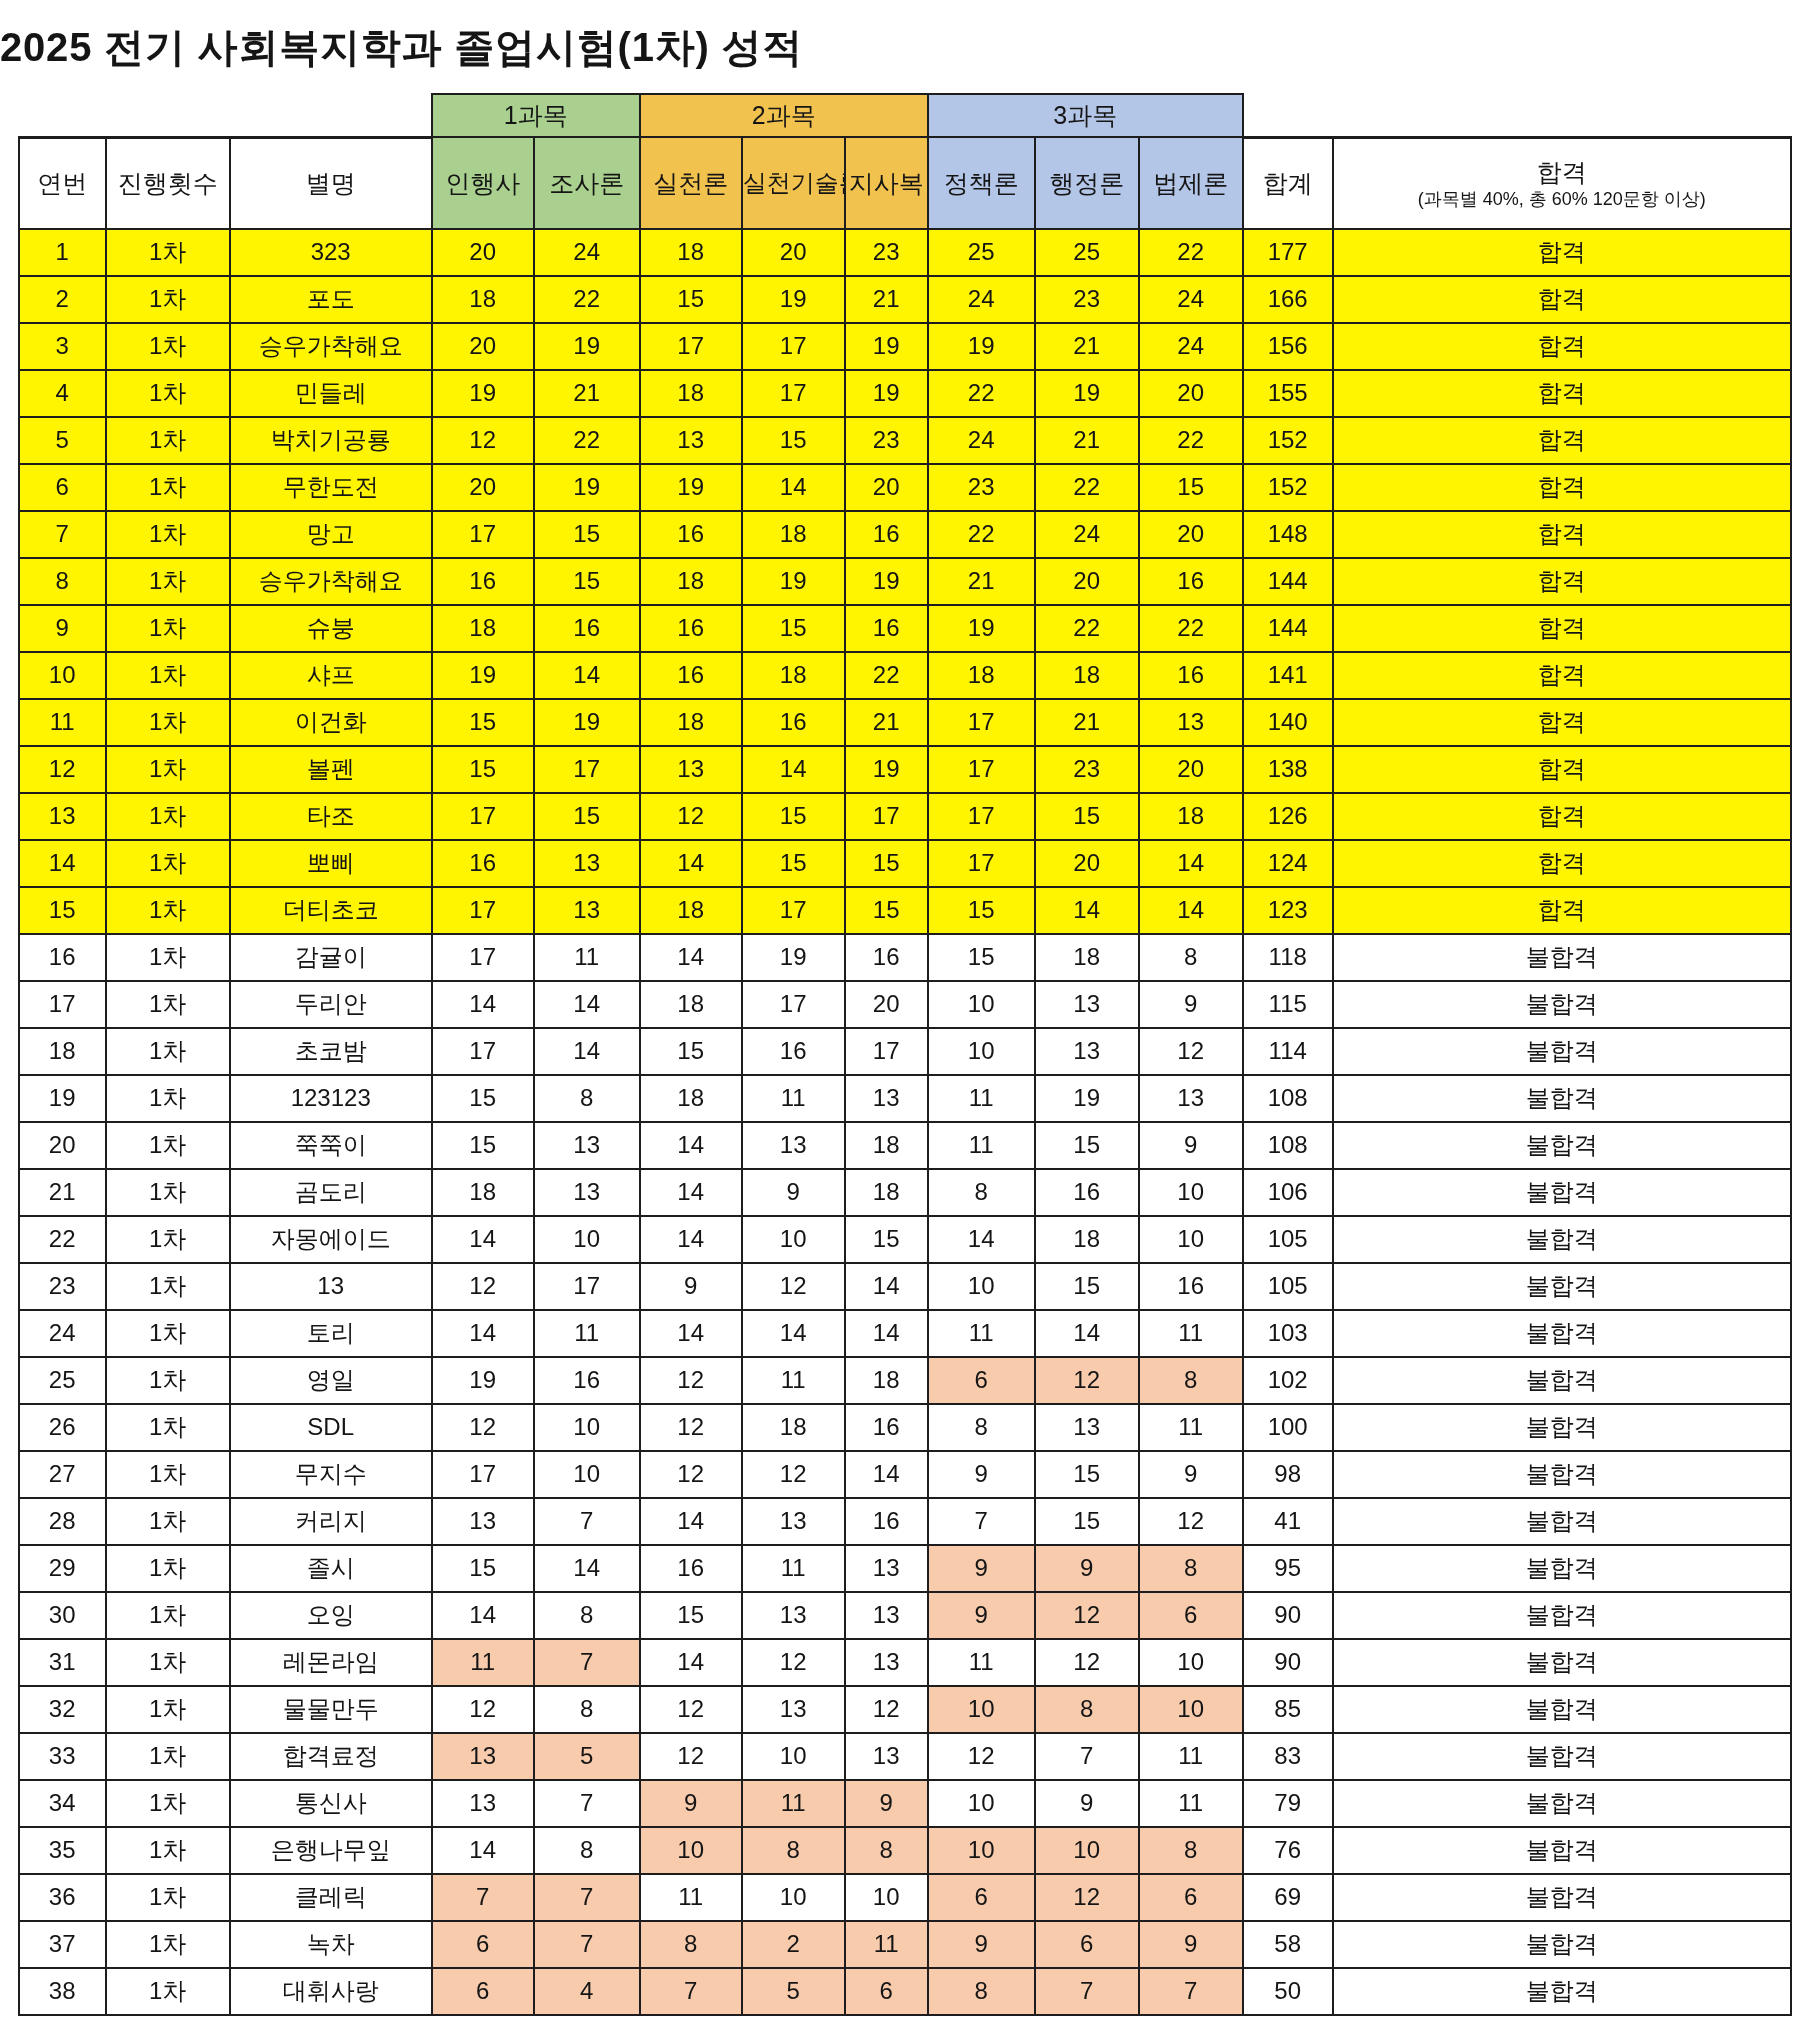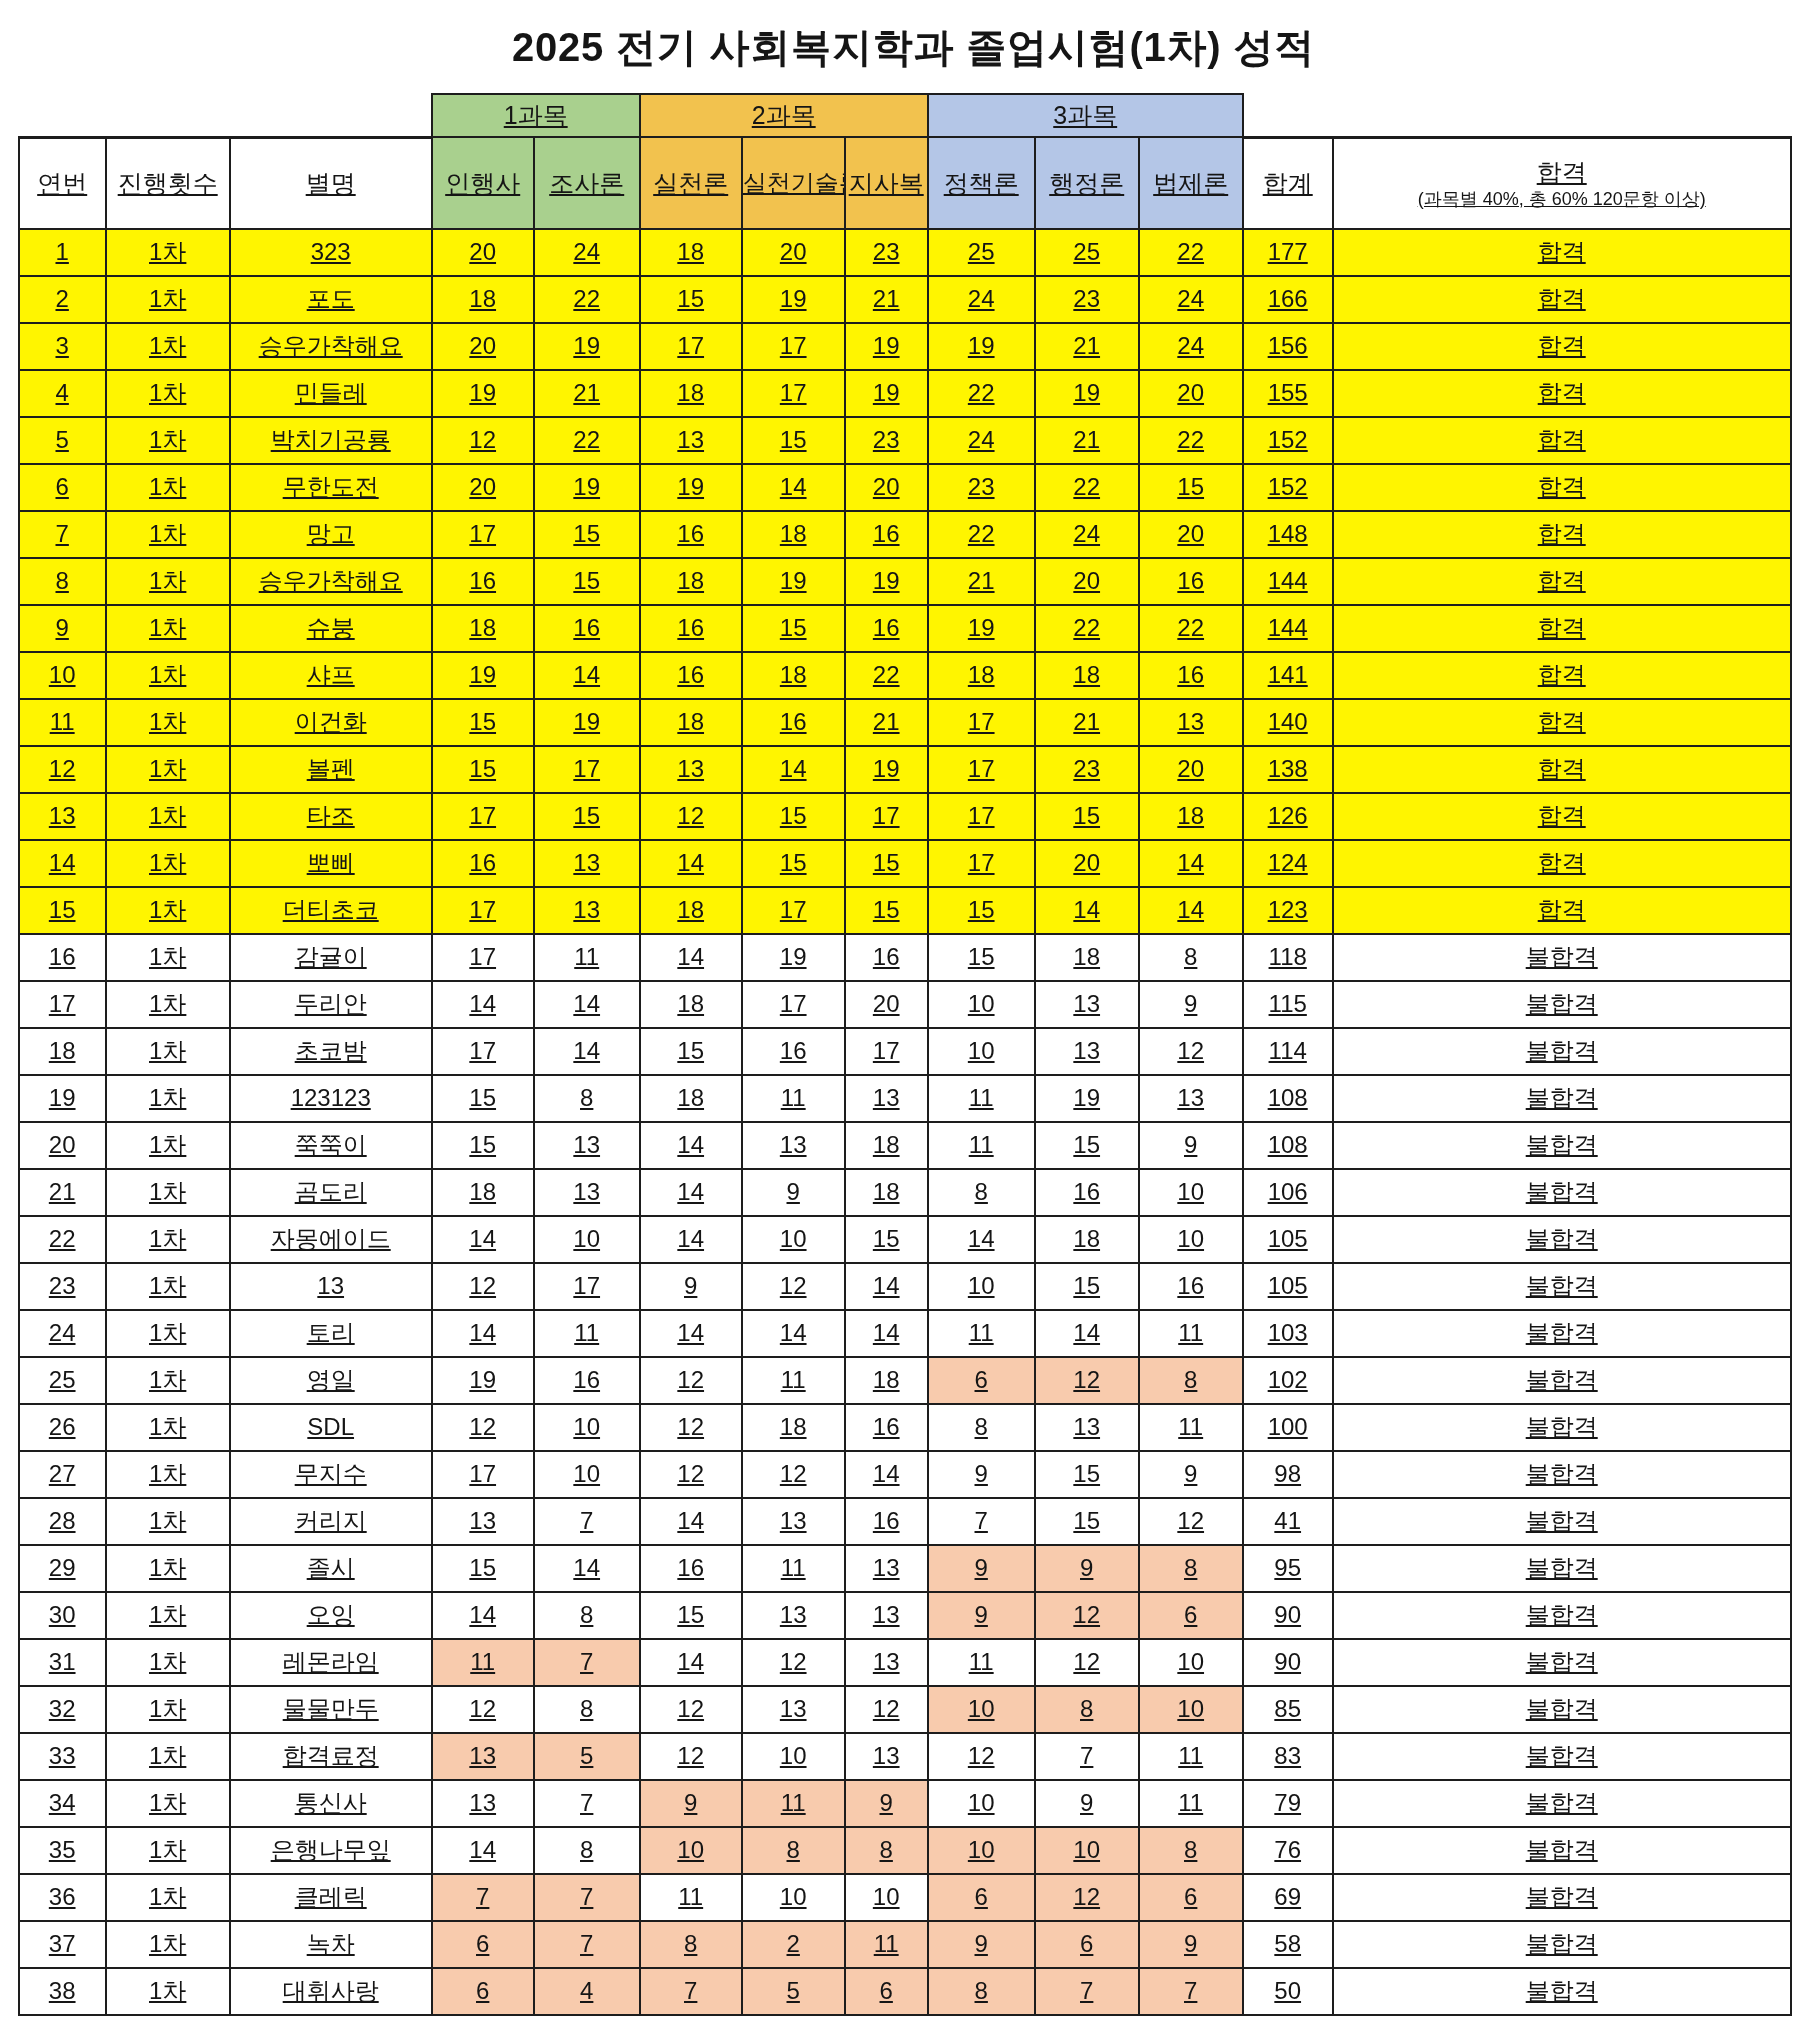--- a/index.html
+++ b/index.html
@@ -1,19 +1,19 @@
 <!DOCTYPE html>
 <html style="--green: #A9D08E; --amber: #F2C24E; --blue: #B4C6E7; --yellow: #FFF500; --orange: #F8CBAD;font-size:12.3px"><head>
 <meta charset="utf-8">
 <style>
   html,body{margin:0;padding:0;background:#ffffff;}
   body{width:1801px;height:2035px;font-family:"Liberation Sans","DejaVu Sans",sans-serif;color:#151515;}
-  .title{width:1315px;padding-top:20px;margin:0 0 18.4px 0;text-align:right;
+  .title{width:1315px;padding-top:20px;margin:0 0 18.4px 0;text-align:left;
          font-size:40px;font-weight:700;letter-spacing:0.8px;}
-  table{border-collapse:collapse;table-layout:fixed;width:1773px;margin-left:17.7px;text-decoration:underline;}
+  table{border-collapse:collapse;table-layout:fixed;width:1773px;margin-left:17.7px;}
   td,th{border:2.3px solid #1d1d1d;text-align:center;vertical-align:middle;padding:0;
         font-weight:400;overflow:hidden;white-space:nowrap;}
   .group-row td{height:41px;font-size:25px;}
   .group-row .spacer{border:none;border-bottom:3.1px solid #1d1d1d;background:#fff;}
   .header-row th{height:89px;font-size:25px;}
   .header-row th.narrow{font-size:24px;}
   tbody td{height:45px;font-size:24px;}
   .g-green{background:var(--green);}
   .g-amber{background:var(--amber);}
   .g-blue{background:var(--blue);margin-left:24px;}

